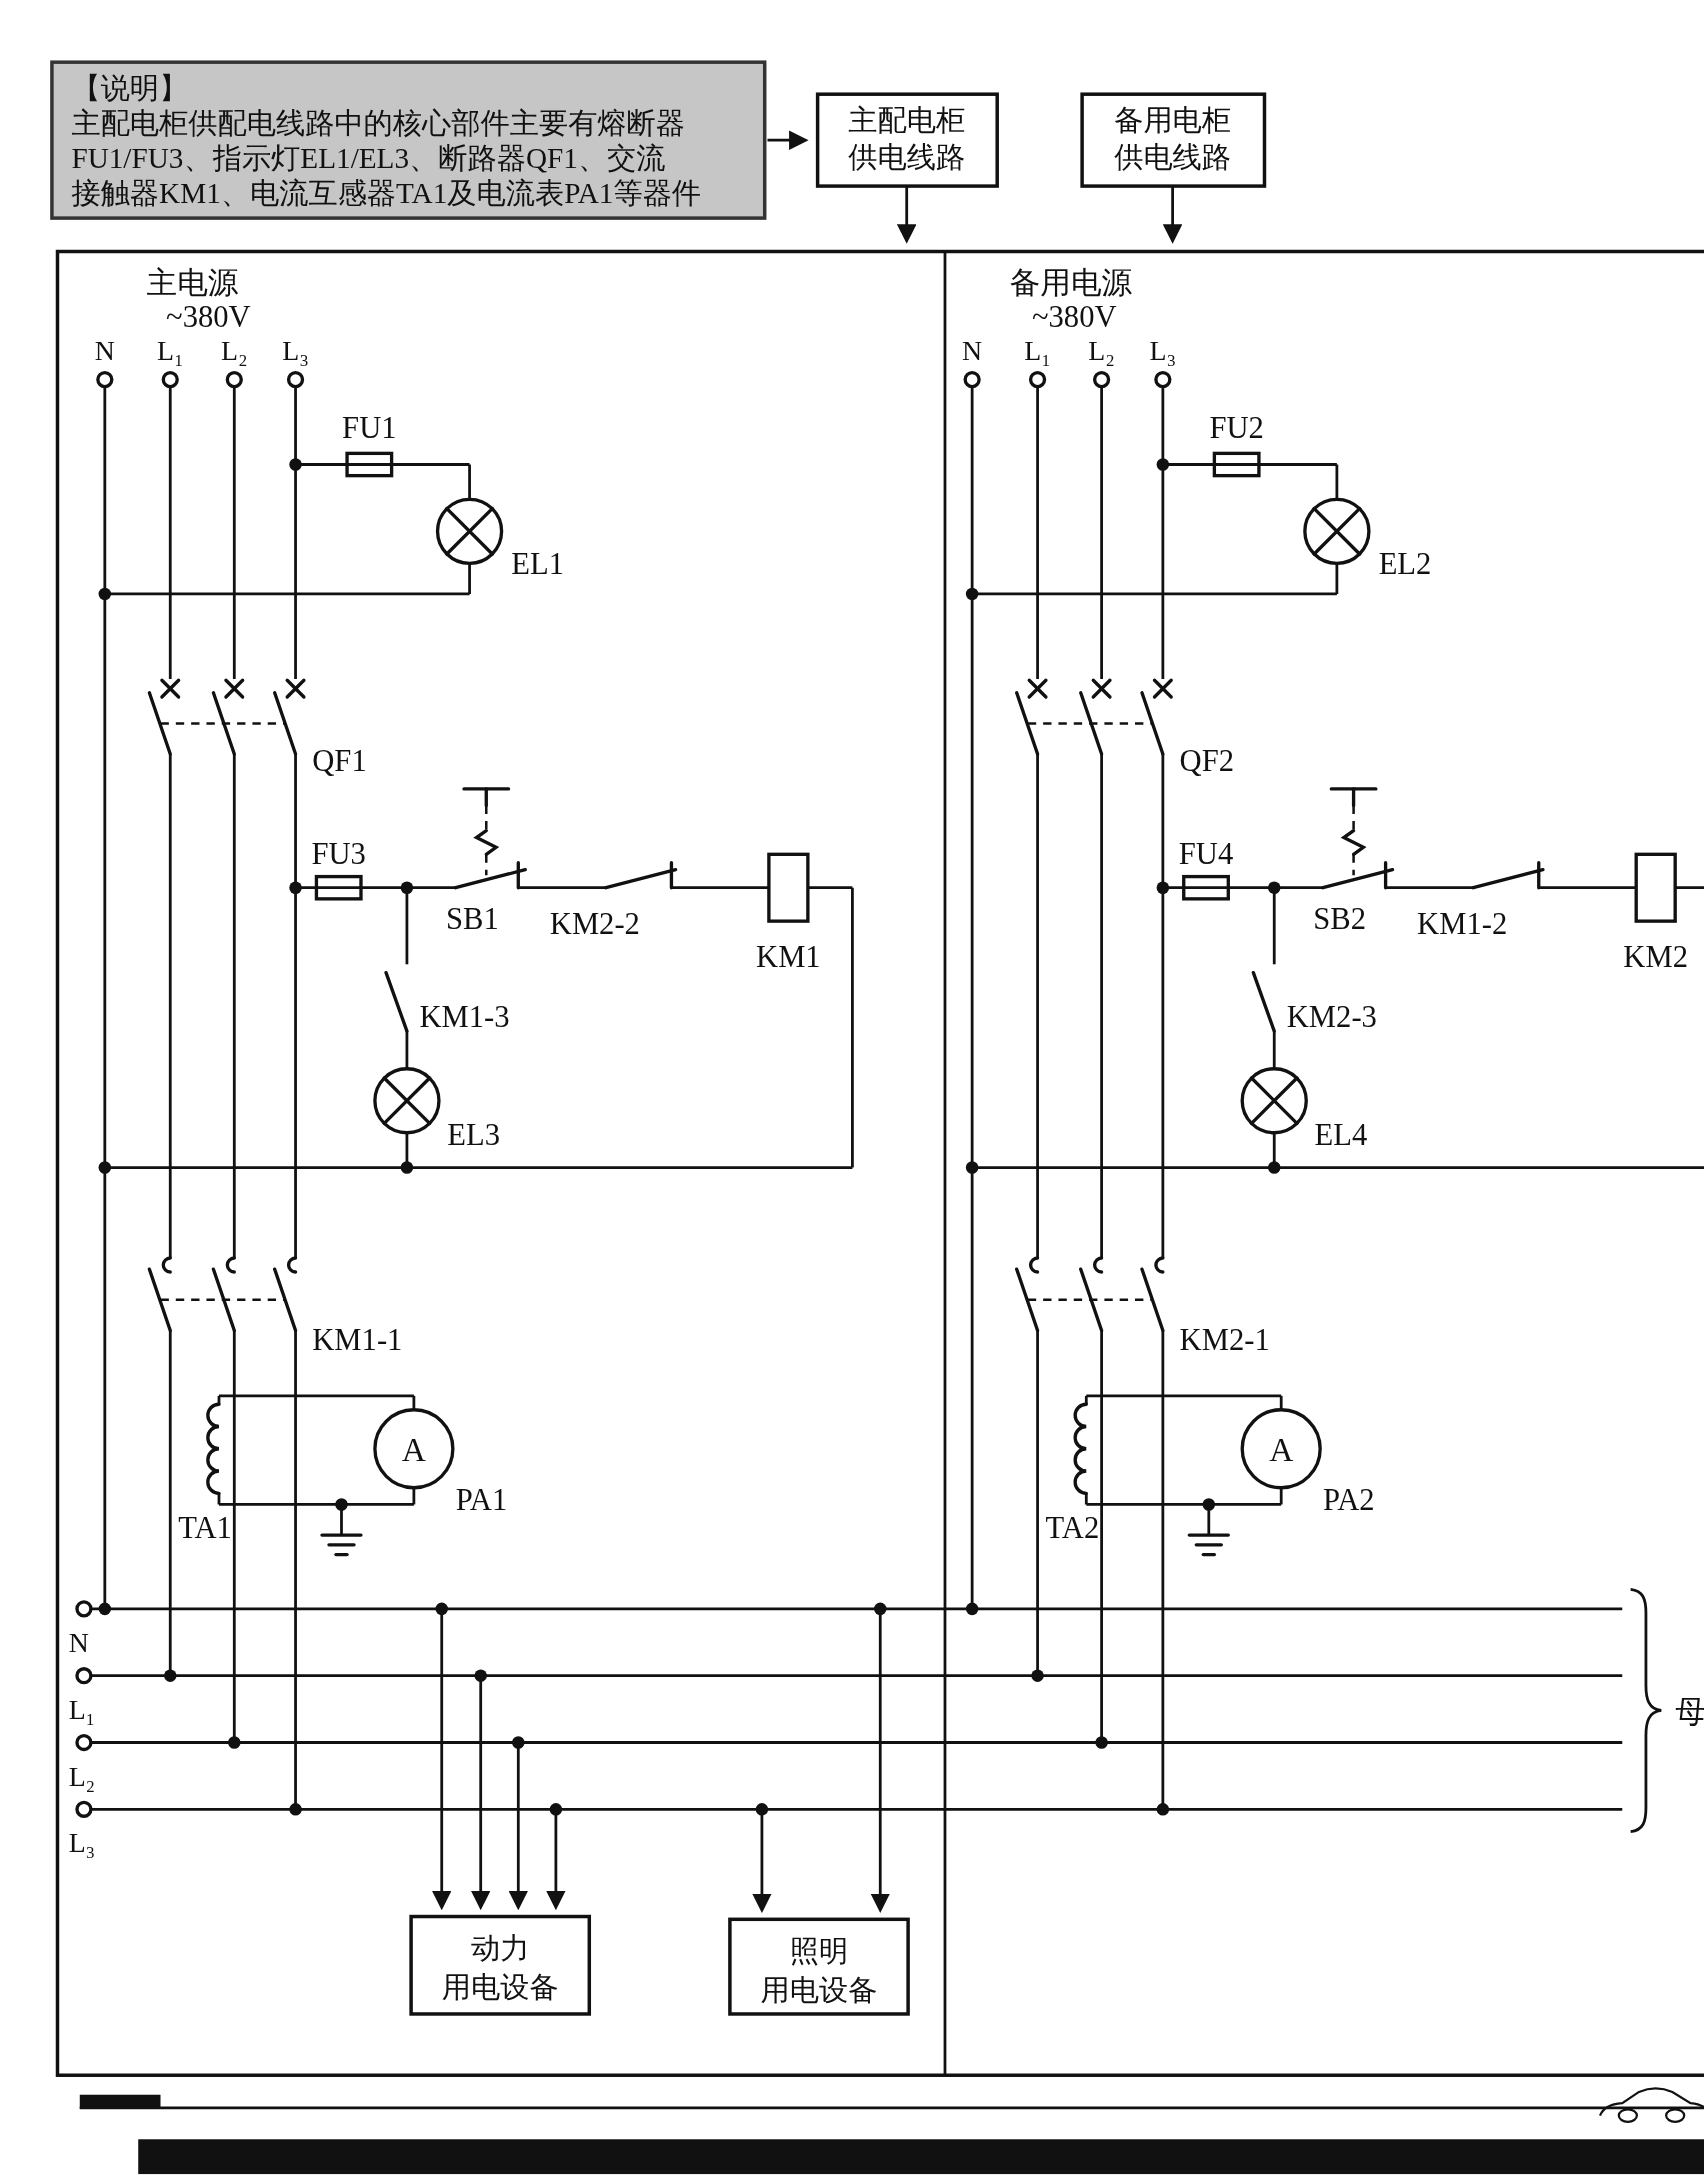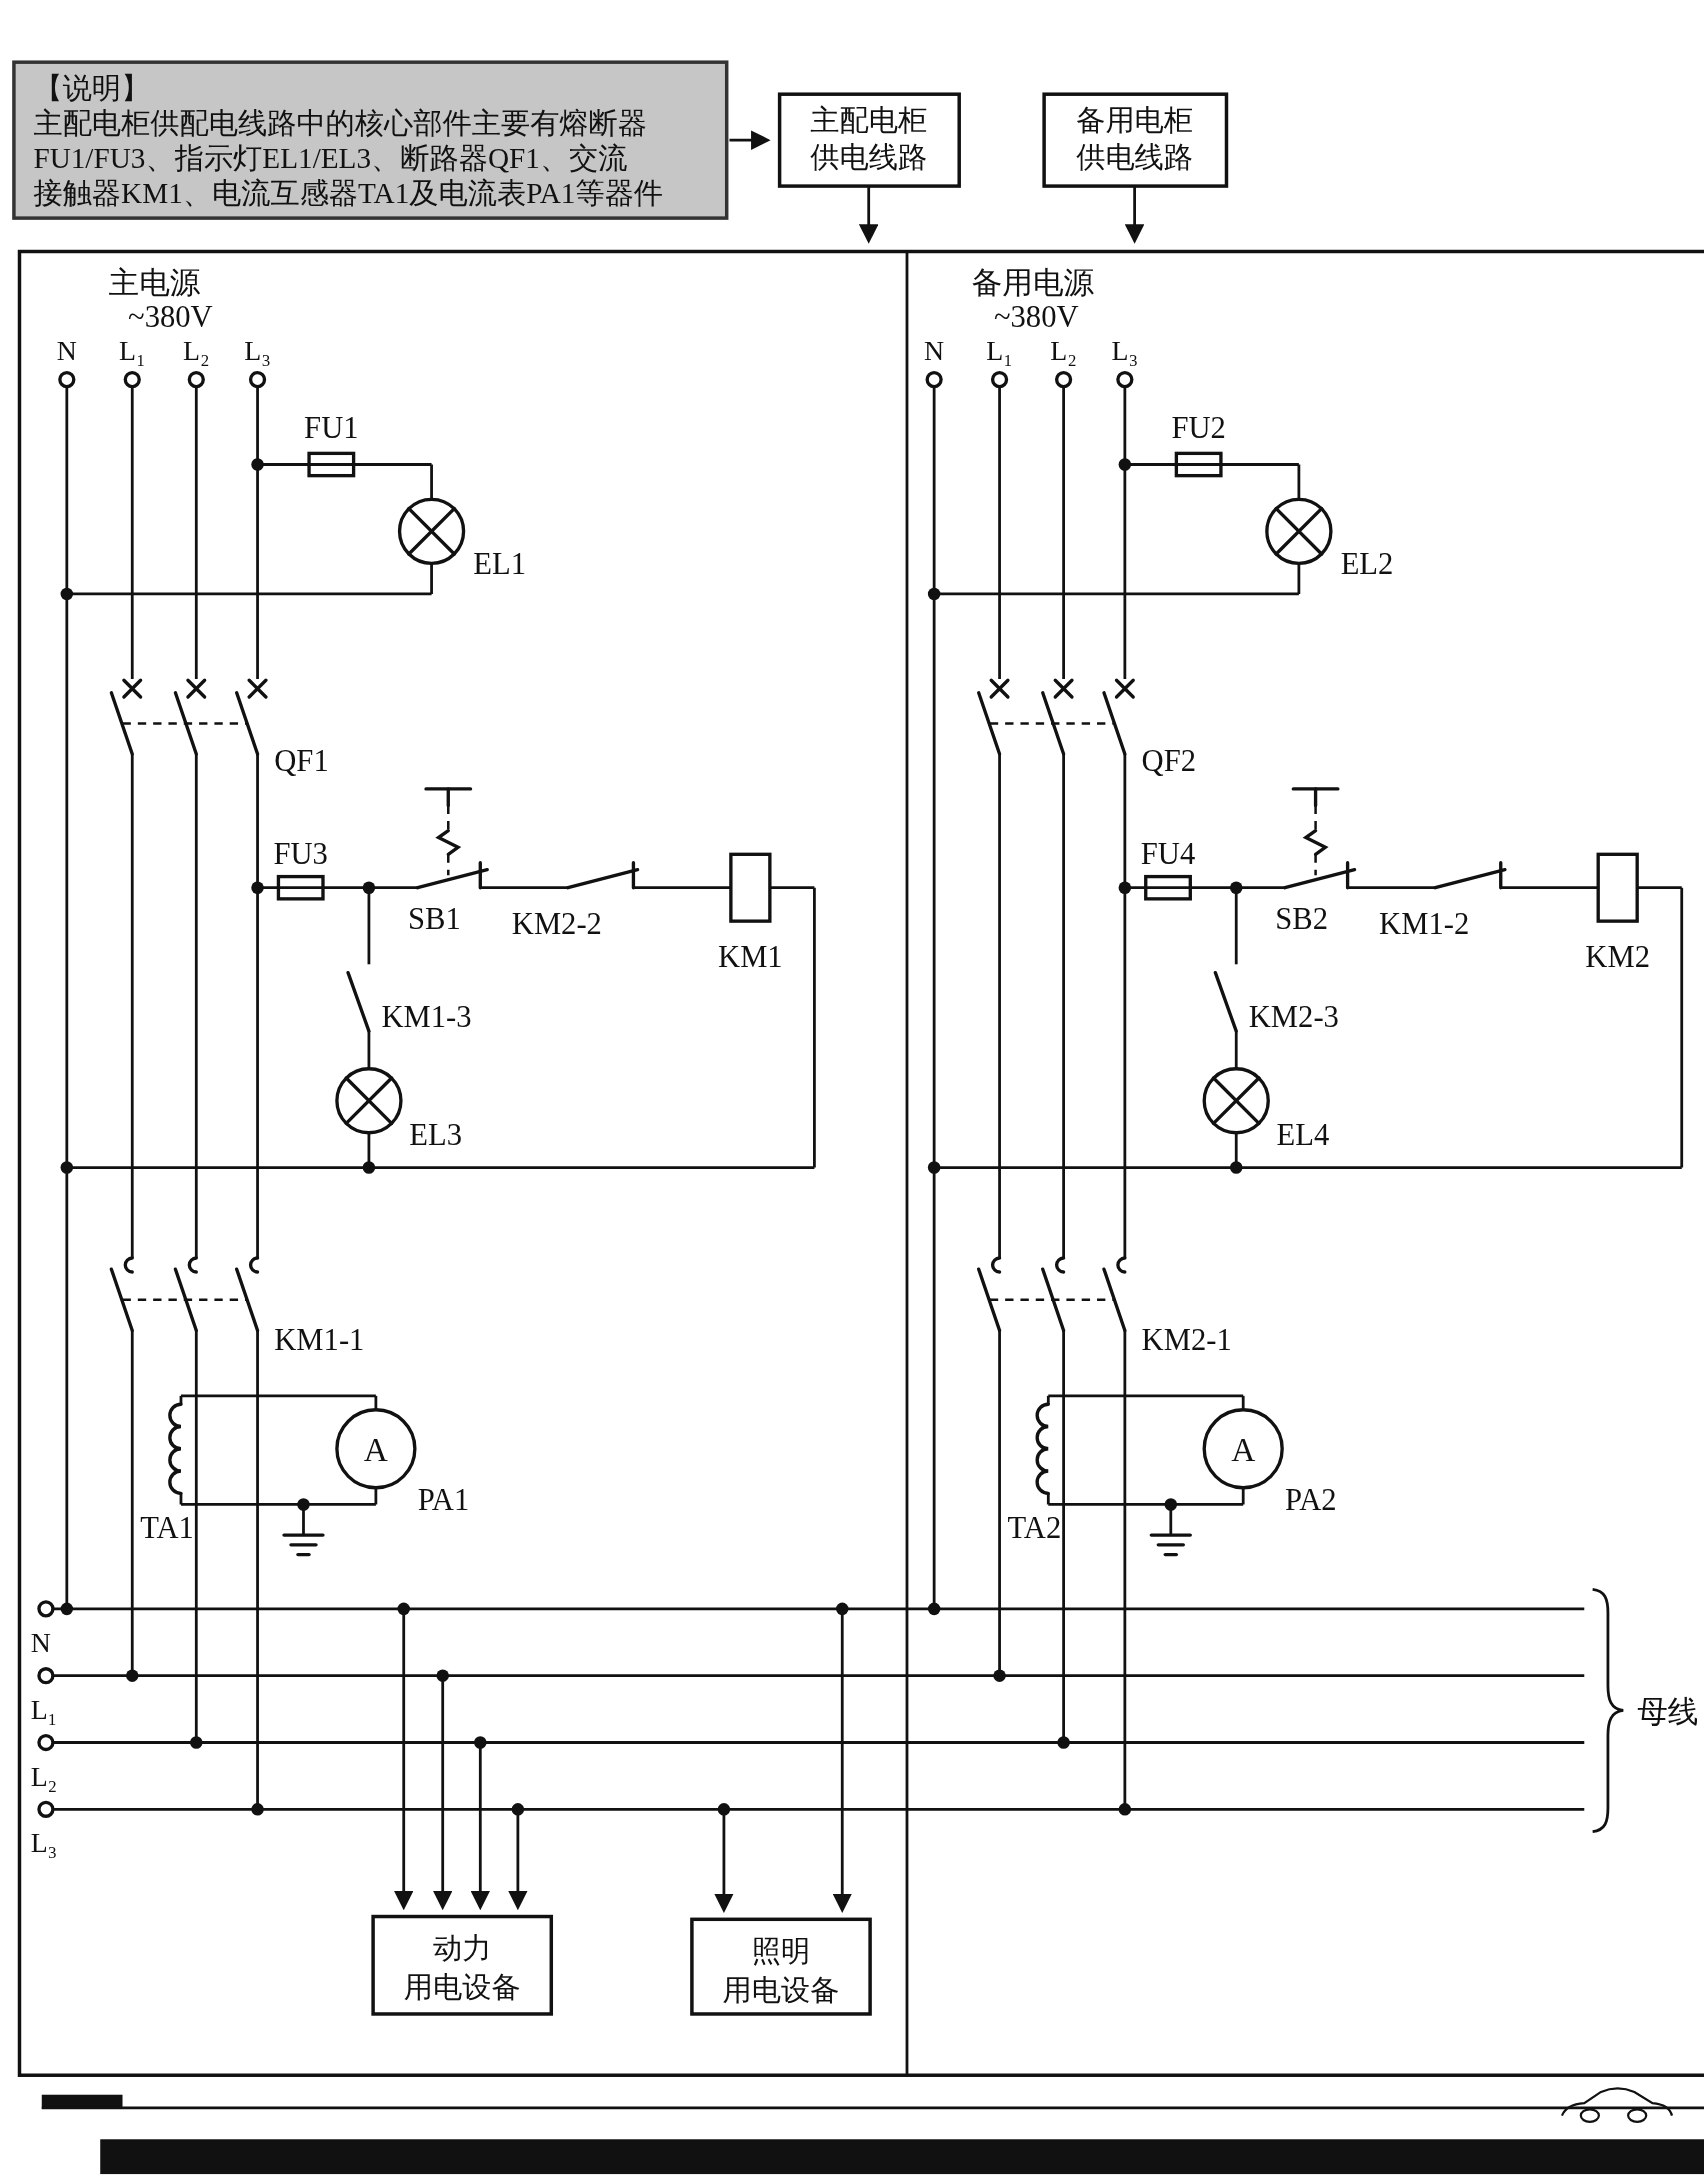--- a/index.html
+++ b/index.html
@@ -1,16 +1,16 @@
 <!DOCTYPE html>
 <html><head>
 <meta charset="utf-8">
 <style>
   html,body { margin:0; padding:0; background:#ffffff; }
-  #page { width:1484px; height:2175px; background:#ffffff; position:relative; }
+  #page { width:1484px; height:2175px; background:#ffffff; position:relative;padding-left:38px; }
   svg { display:block; }
   text { font-family:"Liberation Serif","DejaVu Serif",serif; fill:#111; }
   .t20 { font-size:20px; }
   .t21 { font-size:21px; }
   .t22 { font-size:22px; }
   .t24 { font-size:24px; }
   .mid { text-anchor:middle; }
   .w    { stroke:#111; stroke-width:2;   fill:none; }
   .comp { stroke:#111; stroke-width:2.4; fill:none; stroke-linecap:round; }
   .compw{ stroke:#111; stroke-width:2.4; fill:#fff; }

